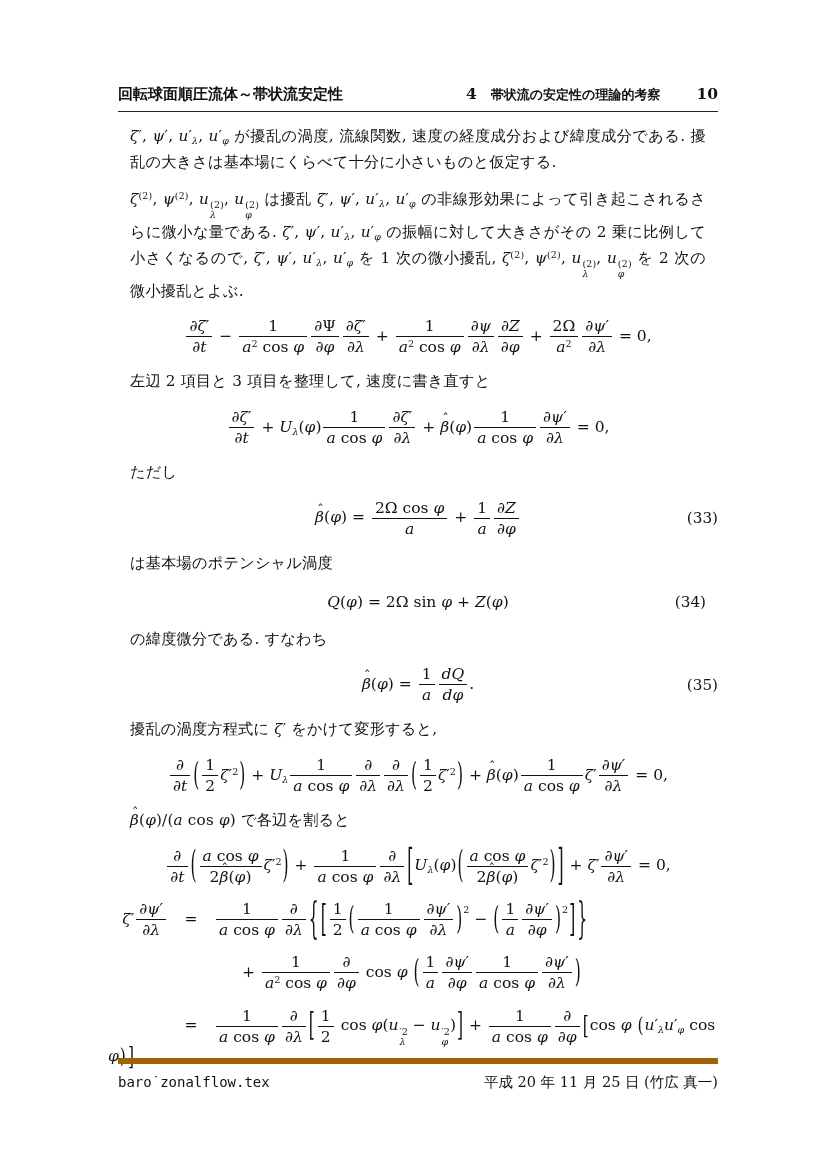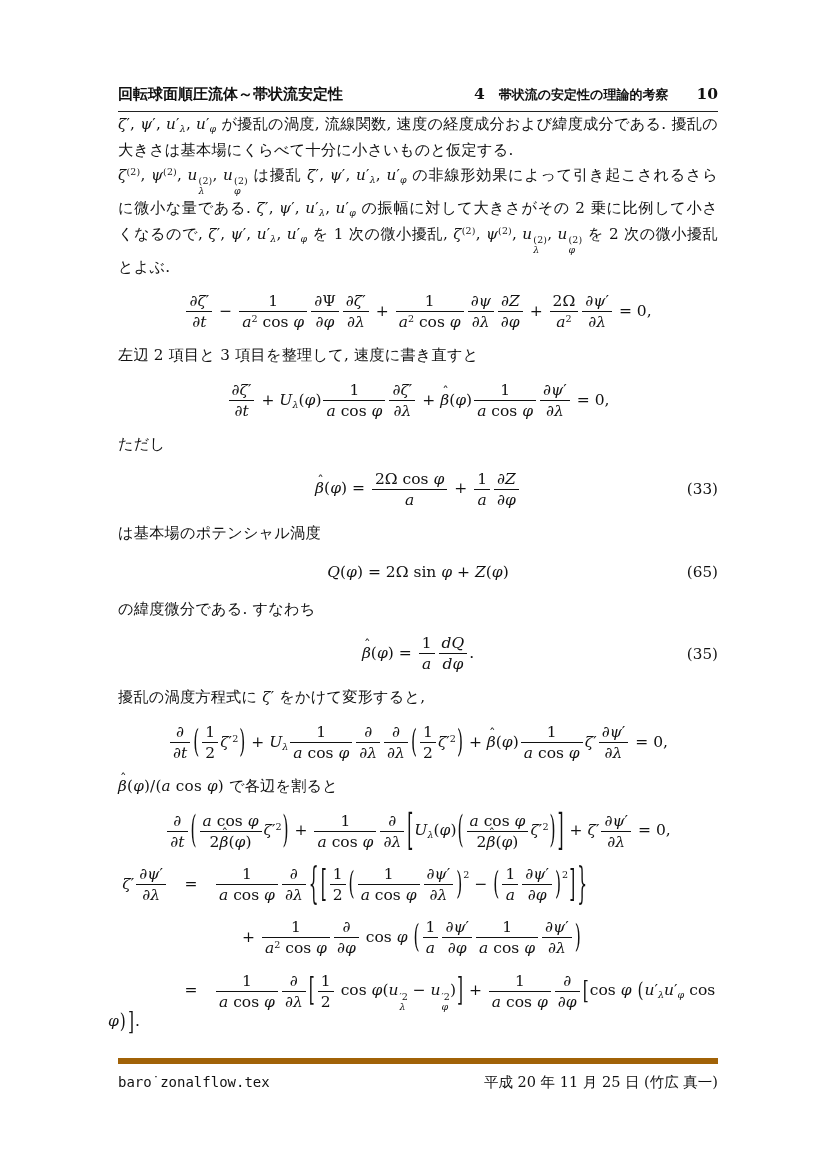--- a/index.html
+++ b/index.html
@@ -5,23 +5,23 @@
   html,body{margin:0;padding:0;background:#fff;}
   .page{position:relative;width:776px;height:1169px;background:#ffffff;color:#111;
         font-family:"DejaVu Serif","Liberation Serif",serif;overflow:hidden;}
   .content{position:absolute;left:118px;top:0;width:600px;}
   
   .hdr{margin-top:84px;display:flex;align-items:baseline;border-bottom:1.5px solid #222;padding-bottom:7px;}
   .hdr .h-left{font-family:"DejaVu Sans","Liberation Sans",sans-serif;font-weight:bold;font-size:15px;}
   .hdr .h-right{margin-left:auto;display:flex;align-items:baseline;gap:14px;}
   .hdr .h-secno{font-weight:bold;font-size:15.5px;}
   .hdr .h-sec{font-family:"DejaVu Sans","Liberation Sans",sans-serif;font-weight:bold;font-size:13px;}
-  .hdr .h-page{font-weight:bold;font-size:15.5px;margin-left:14px;}
+  .hdr .h-page{font-weight:bold;font-size:15.5px;margin-left:22px;}
   
-  p.jp{font-size:15.2px;line-height:1.68;text-align:justify;margin:0;letter-spacing:0.2px;}
+  p.jp{font-size:15.2px;line-height:1.68;text-align:justify;margin:12px;letter-spacing:0.2px;}
   .mt-lg{margin-top:30px;} .mt-md{margin-top:21px;} .mt-xs{margin-top:4px;}
   .mt-sec{margin-top:36px;} .mt-p{margin-top:27px;} .mt-t{margin-top:13px;}
   
   .eq{position:relative;text-align:center;font-size:15.5px;margin:11px 0;}
   .eq .eqno{position:absolute;right:0;top:50%;transform:translateY(-50%);font-size:15.2px;}
   .frac{display:inline-block;text-align:center;vertical-align:middle;margin:0 2px;}
   .frac .num,.frac .den{display:block;padding:0 3px;line-height:1.3;}
   .frac .den{border-top:1px solid #111;}
   sub{font-size:.62em;vertical-align:-0.35em;}
   sup{font-size:.62em;vertical-align:0.5em;}
@@ -89,23 +89,23 @@
 
     <p class="jp mt-t">ただし</p>
 
     <div class="eq">
       <span><span class="hat"><i>β</i><span class="acc">ˆ</span></span>(<i>φ</i>) = <span class="frac"><span class="num">2Ω cos <i>φ</i></span><span class="den"><i>a</i></span></span> + <span class="frac"><span class="num">1</span><span class="den"><i>a</i></span></span><span class="frac"><span class="num"><i>∂Z</i></span><span class="den"><i>∂φ</i></span></span></span>
       <span class="eqno">(33)</span>
     </div>
 
     <p class="jp mt-t">は基本場のポテンシャル渦度</p>
 
-    <div class="eq" style="margin:16px 0;">
+    <div class="eq" style="margin:16px 12px;">
       <span><i>Q</i>(<i>φ</i>) = 2Ω sin <i>φ</i> + <i>Z</i>(<i>φ</i>)</span>
-      <span class="eqno">(65)</span>
+      <span class="eqno">(34)</span>
     </div>
 
     <p class="jp mt-t">の緯度微分である. すなわち</p>
 
     <div class="eq">
       <span><span class="hat"><i>β</i><span class="acc">ˆ</span></span>(<i>φ</i>) = <span class="frac"><span class="num">1</span><span class="den"><i>a</i></span></span><span class="frac"><span class="num"><i>dQ</i></span><span class="den"><i>dφ</i></span></span>.</span>
       <span class="eqno">(35)</span>
     </div>
 
     <p class="jp mt-sec">擾乱の渦度方程式に <i>ζ</i>′ をかけて変形すると,</p>

